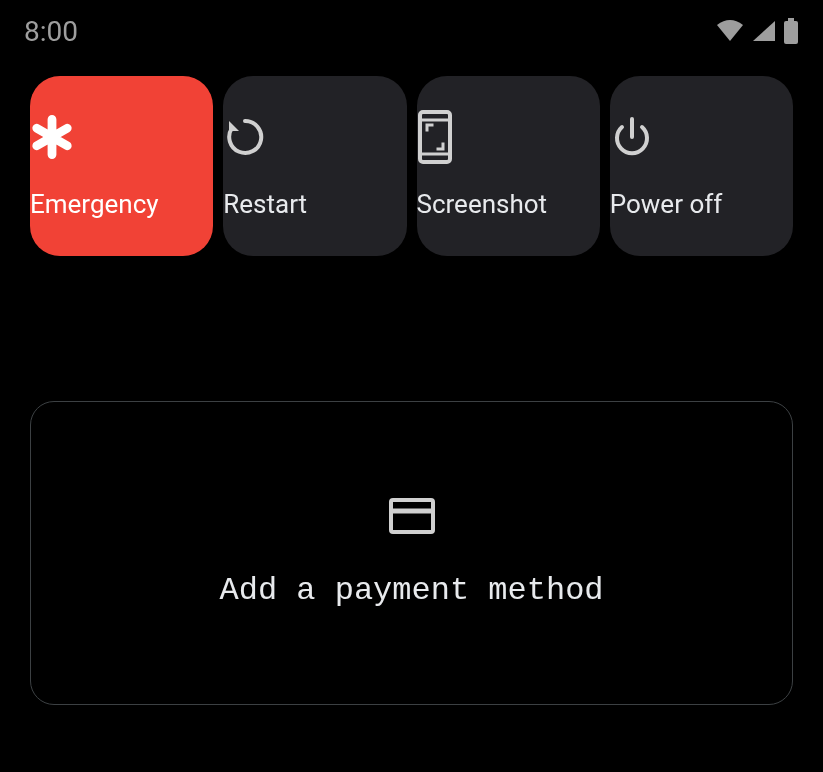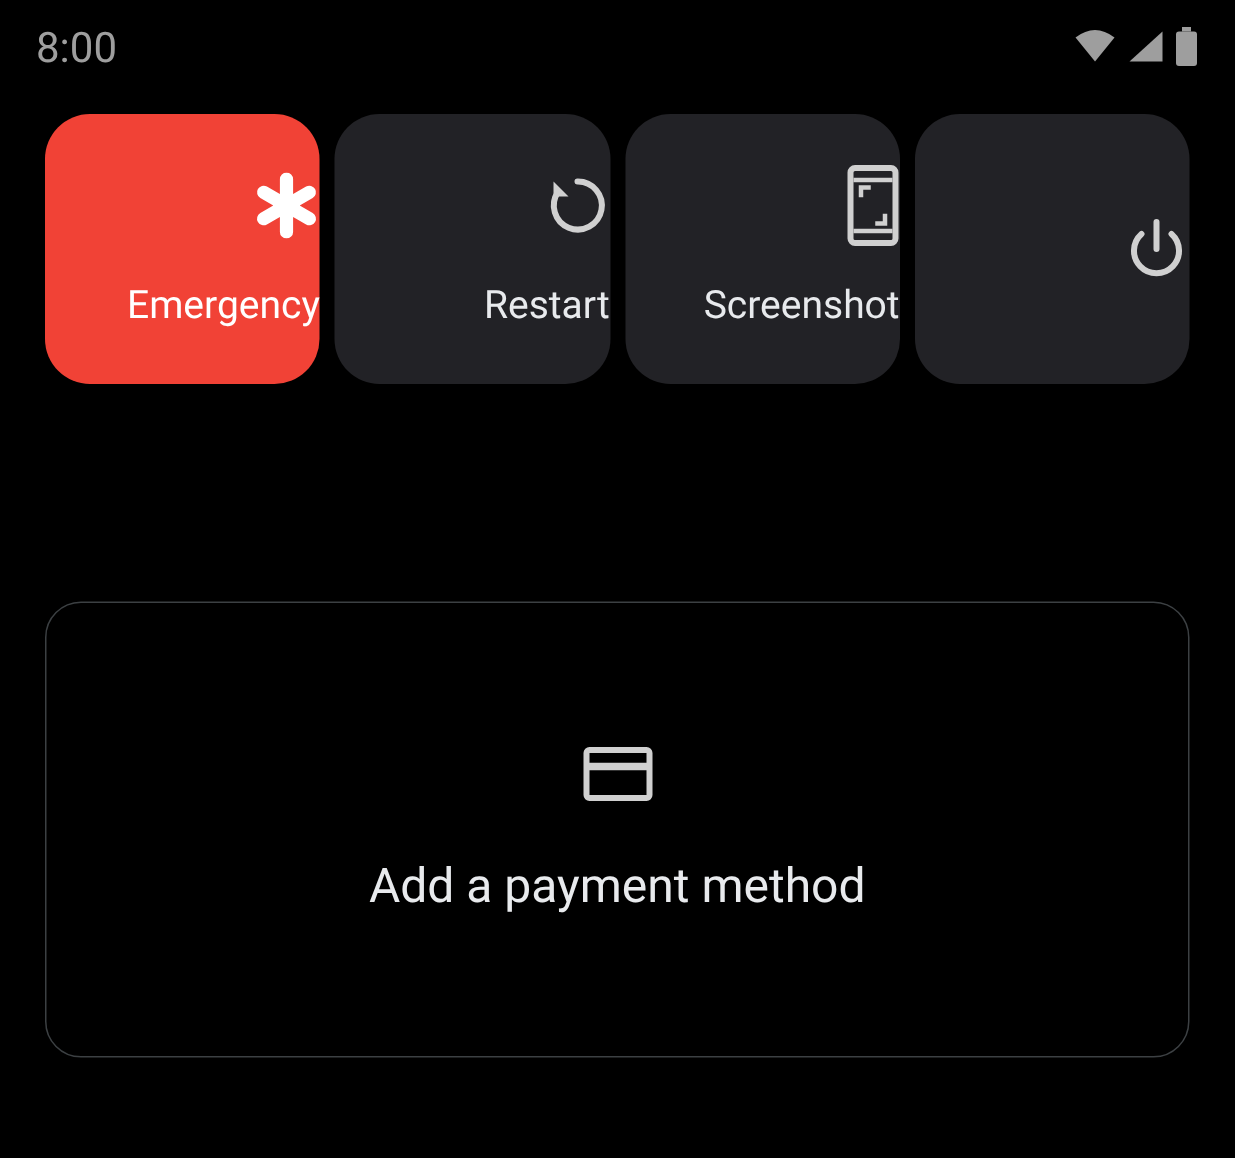--- a/index.html
+++ b/index.html
@@ -36,21 +36,21 @@
       gap: 10px;
       padding: 28px 30px 0 30px;
     }
     .power-button {
       flex: 1;
       height: 180px;
       background: #222226;
       border-radius: 30px;
       display: flex;
       flex-direction: column;
-      align-items: flex-end;
+      align-items: flex-start;
       justify-content: center;
       gap: 28px;
       cursor: pointer;
     }
     .power-button.emergency {
       background: #f14236;
     }
     .power-button-icon {
       display: flex;
       align-items: center;
@@ -69,20 +69,21 @@
       margin: 145px 30px 0 30px;
       border: 1px solid #3c4043;
       border-radius: 24px;
       height: 304px;
       display: flex;
       flex-direction: column;
       align-items: center;
       justify-content: center;
       gap: 32px;
       cursor: pointer;
+      font-family: Liberation Mono, monospace;
     }
     .payment-label {
       color: #e8eaed;
       font-size: 32px;
       font-weight: 400;
     }
   </style>
 </head>
 <body>
 
@@ -141,20 +142,21 @@
     <div class="power-button-label">Screenshot</div>
   </div>
 
   <div class="power-button">
     <div class="power-button-icon">
       <svg width="44" height="44" viewBox="0 0 44 44" fill="none">
         <line x1="22" y1="4" x2="22" y2="22" stroke="#d0d0d0" stroke-width="4" stroke-linecap="round"></line>
         <path d="M12 12 A15 15 0 1 0 32 12" stroke="#d0d0d0" stroke-width="4" fill="none" stroke-linecap="round"></path>
       </svg>
     </div>
+    <div class="power-button-label">Power off</div>
   </div>
 </div>
 
 <div class="payment-card">
   <span>
     <svg width="48" height="38" viewBox="0 0 48 38" fill="none">
       <rect x="3" y="3" width="42" height="32" rx="2" stroke="#d0d0d0" stroke-width="4" fill="none"></rect>
       <line x1="3" y1="14" x2="45" y2="14" stroke="#d0d0d0" stroke-width="5"></line>
     </svg>
   </span>

